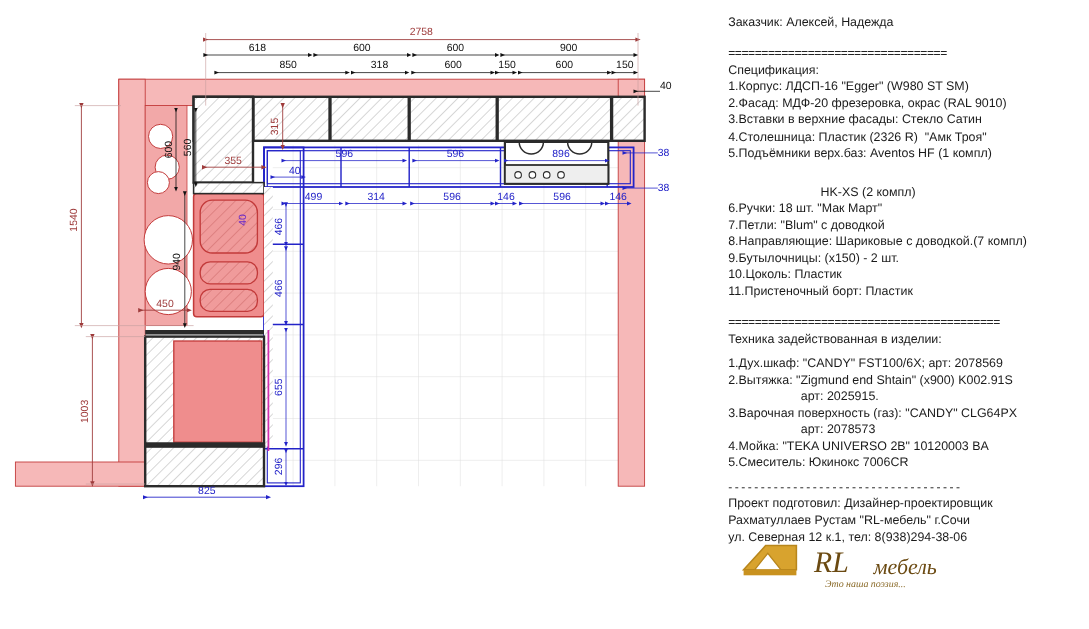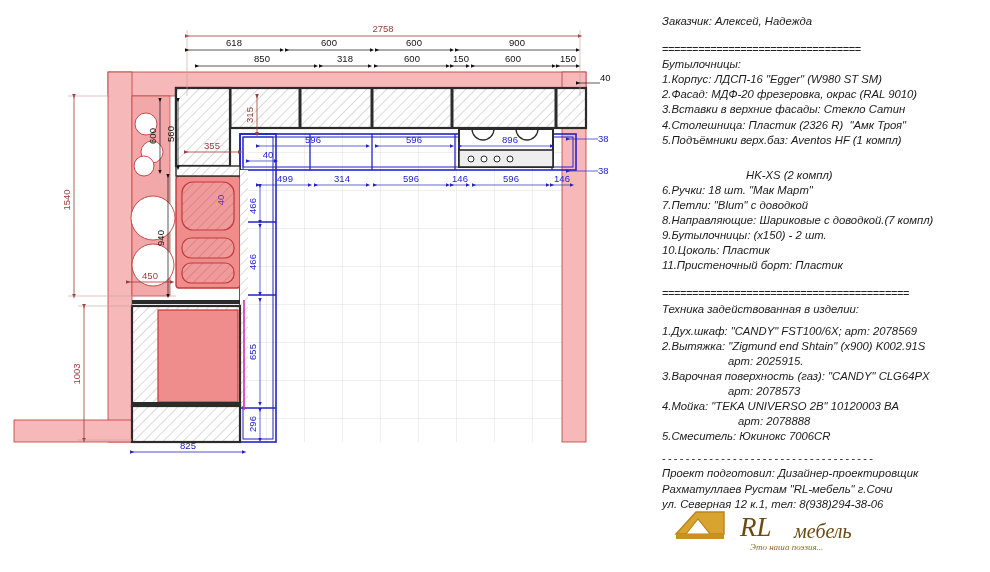--- a/index.html
+++ b/index.html
@@ -6,30 +6,30 @@
   body{width:990px;height:572px;position:relative;overflow:hidden;
        font-family:"Liberation Sans","DejaVu Sans",sans-serif;}
 
   
   #drawing{position:absolute;left:0;top:0;width:650px;height:572px;}
   #drawing svg{display:block;}
 
   
   #spec{position:absolute;left:662px;top:14px;width:324px;height:548px;
         font-size:11.3px;line-height:15.1px;color:#1b1b1b;}
-  #spec .ln{white-space:pre;font-style:italic;}
+  #spec .ln{white-space:pre;}
   #spec .sep{letter-spacing:-0.4px;font-size:11px;color:#222;white-space:pre;}
   #spec .gap{height:13px;}
   #spec .gap-s{height:7px;}
   #spec .indent{padding-left:84px;margin-top:20px;}
   #spec .indent2{padding-left:66px;}
   #spec .indent3{padding-left:76px;}
 
   
-  #logo{position:absolute;left:672px;top:504px;width:260px;height:50px;text-decoration:underline;}
+  #logo{position:absolute;left:672px;top:488px;width:260px;height:50px;text-decoration:underline;}
 </style>
 </head>
 <body>
 
 <div id="drawing">
 <svg width="650" height="572" viewBox="0 0 650 572" xmlns="http://www.w3.org/2000/svg">
   <defs>
     <pattern id="hatch" width="7" height="7" patternTransform="rotate(45)" patternUnits="userSpaceOnUse">
       <rect width="7" height="7" fill="#ffffff"></rect>
       <line x1="0" y1="0" x2="0" y2="7" stroke="#b5b5b5" stroke-width="1"></line>
@@ -234,21 +234,21 @@
 </svg>
 </div>
 
 <div id="spec">
 
   <div class="ln">Заказчик: Алексей, Надежда</div>
 
   <div class="gap"></div>
 
   <div class="sep">=================================</div>
-  <div class="ln">Бутылочницы:</div>
+  <div class="ln">Спецификация:</div>
 
   <div class="ln">1.Корпус: ЛДСП-16 "Egger" (W980 ST SM)</div>
   <div class="ln">2.Фасад: МДФ-20 фрезеровка, окрас (RAL 9010)</div>
   <div class="ln">3.Вставки в верхние фасады: Стекло Сатин</div>
   <div class="ln">4.Столешница: Пластик (2326 R)  "Амк Троя"</div>
   <div class="ln">5.Подъёмники верх.баз: Aventos HF (1 компл)</div>
   <div class="ln indent">HK-XS (2 компл)</div>
   <div class="ln">6.Ручки: 18 шт. "Мак Март"</div>
   <div class="ln">7.Петли: "Blum" с доводкой</div>
   <div class="ln">8.Направляющие: Шариковые с доводкой.(7 компл)</div>
@@ -262,21 +262,20 @@
   <div class="ln">Техника задействованная в изделии:</div>
 
   <div class="gap-s"></div>
 
   <div class="ln">1.Дух.шкаф: "CANDY" FST100/6X; арт: 2078569</div>
   <div class="ln">2.Вытяжка: "Zigmund end Shtain" (x900) K002.91S</div>
   <div class="ln indent2">арт: 2025915.</div>
   <div class="ln">3.Варочная поверхность (газ): "CANDY" CLG64PX</div>
   <div class="ln indent2">арт: 2078573</div>
   <div class="ln">4.Мойка: "TEKA UNIVERSO 2B" 10120003 BA</div>
-  <div class="ln indent3">арт: 2078888</div>
   <div class="ln">5.Смеситель: Юкинокс 7006CR</div>
 
   <div class="gap-s"></div>
 
   <div class="sep">- - - - - - - - - - - - - - - - - - - - - - - - - - - - - - - - - - - -</div>
   <div class="ln">Проект подготовил: Дизайнер-проектировщик</div>
   <div class="ln">Рахматуллаев Рустам "RL-мебель" г.Сочи</div>
   <div class="ln">ул. Северная 12 к.1, тел: 8(938)294-38-06</div>
 </div>
 

